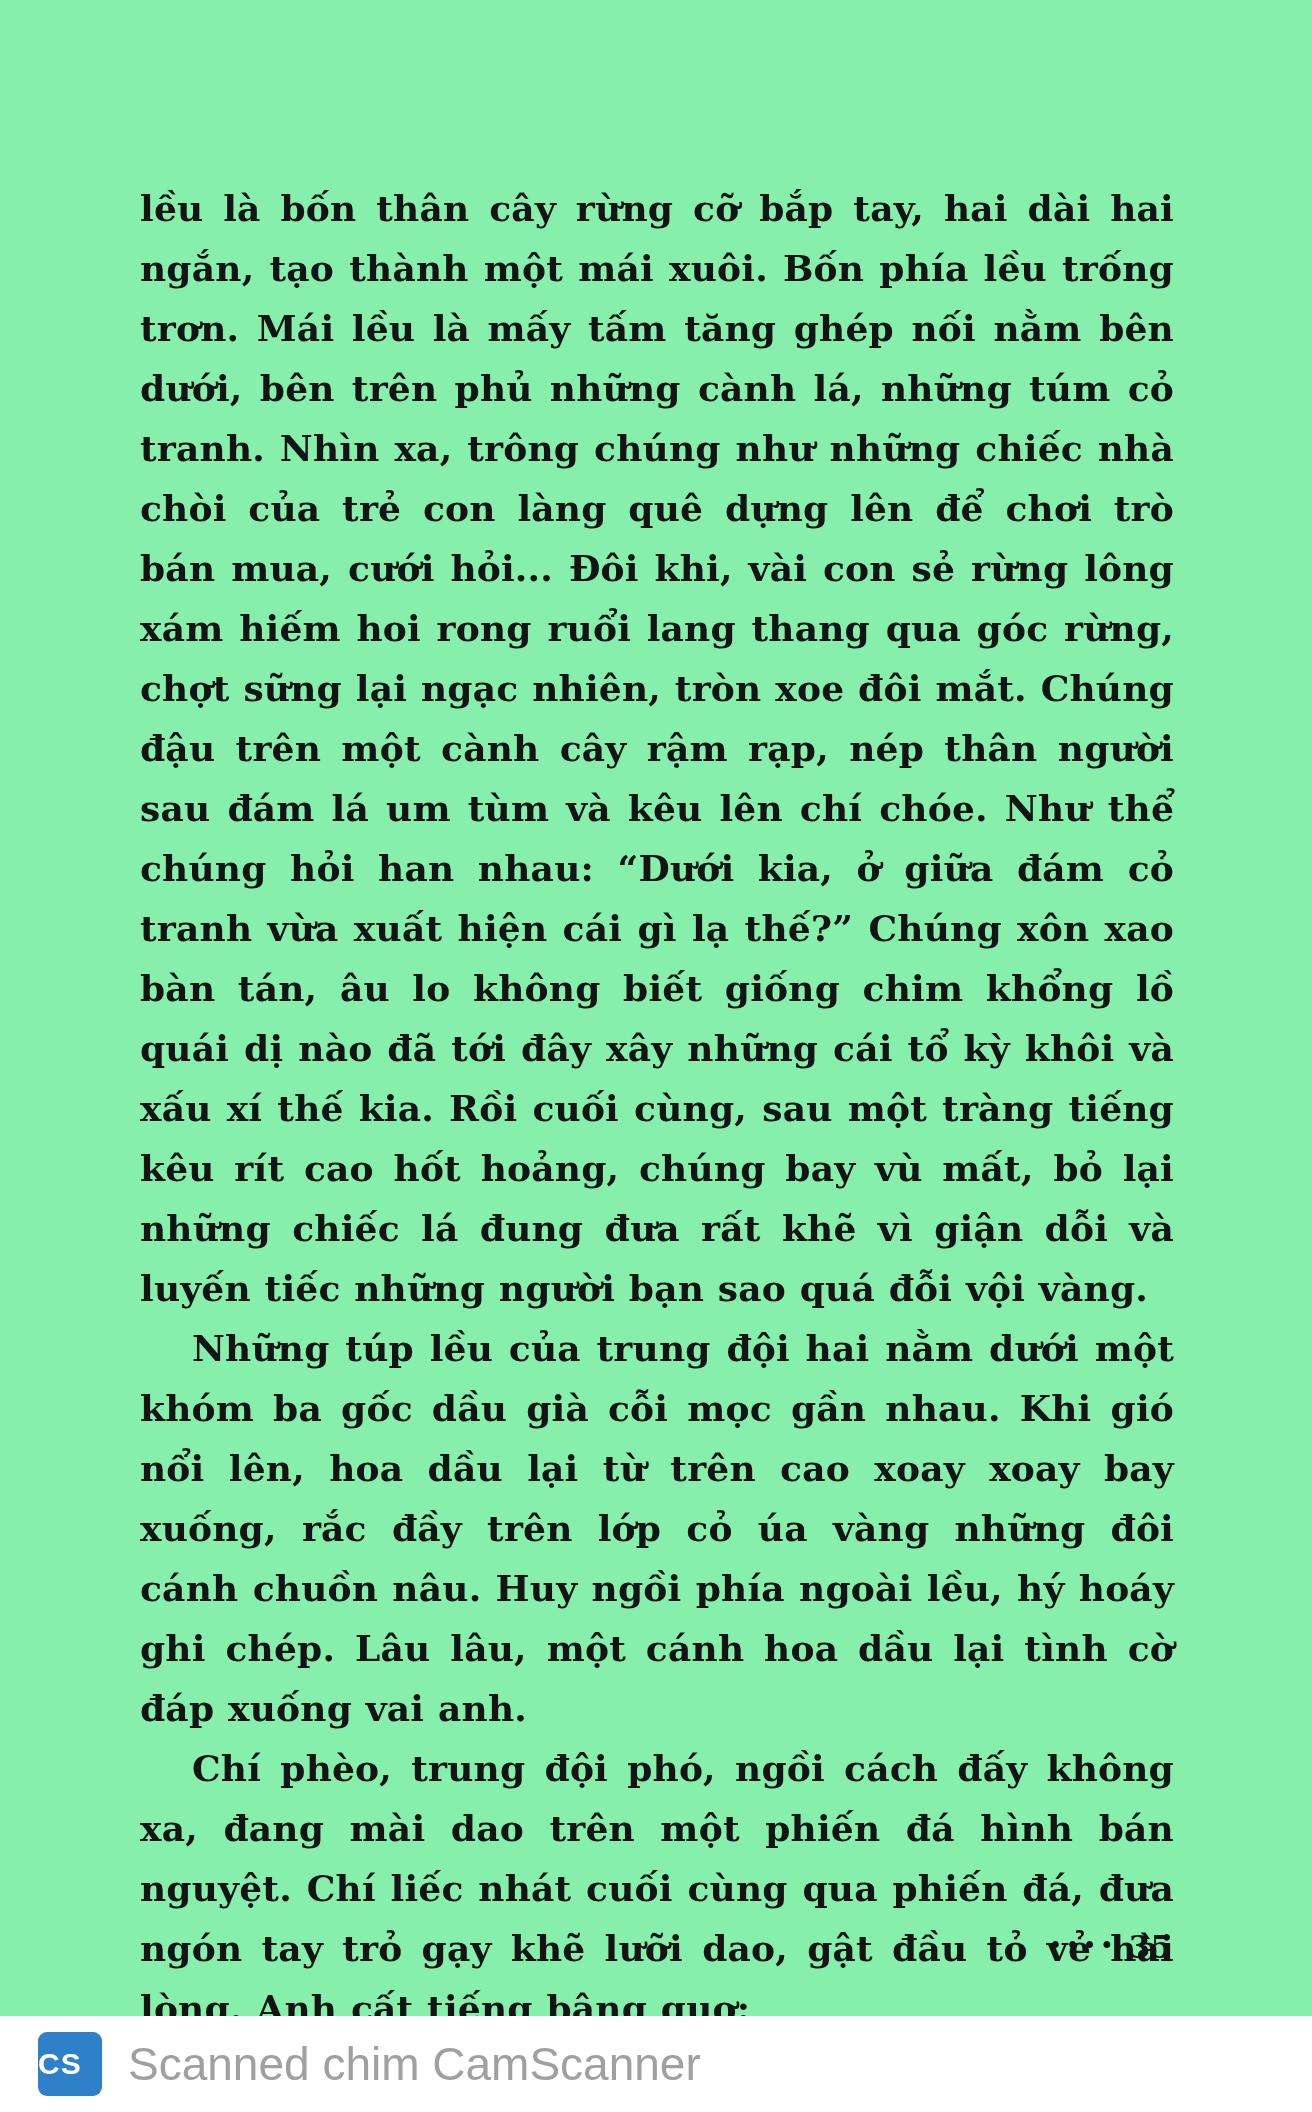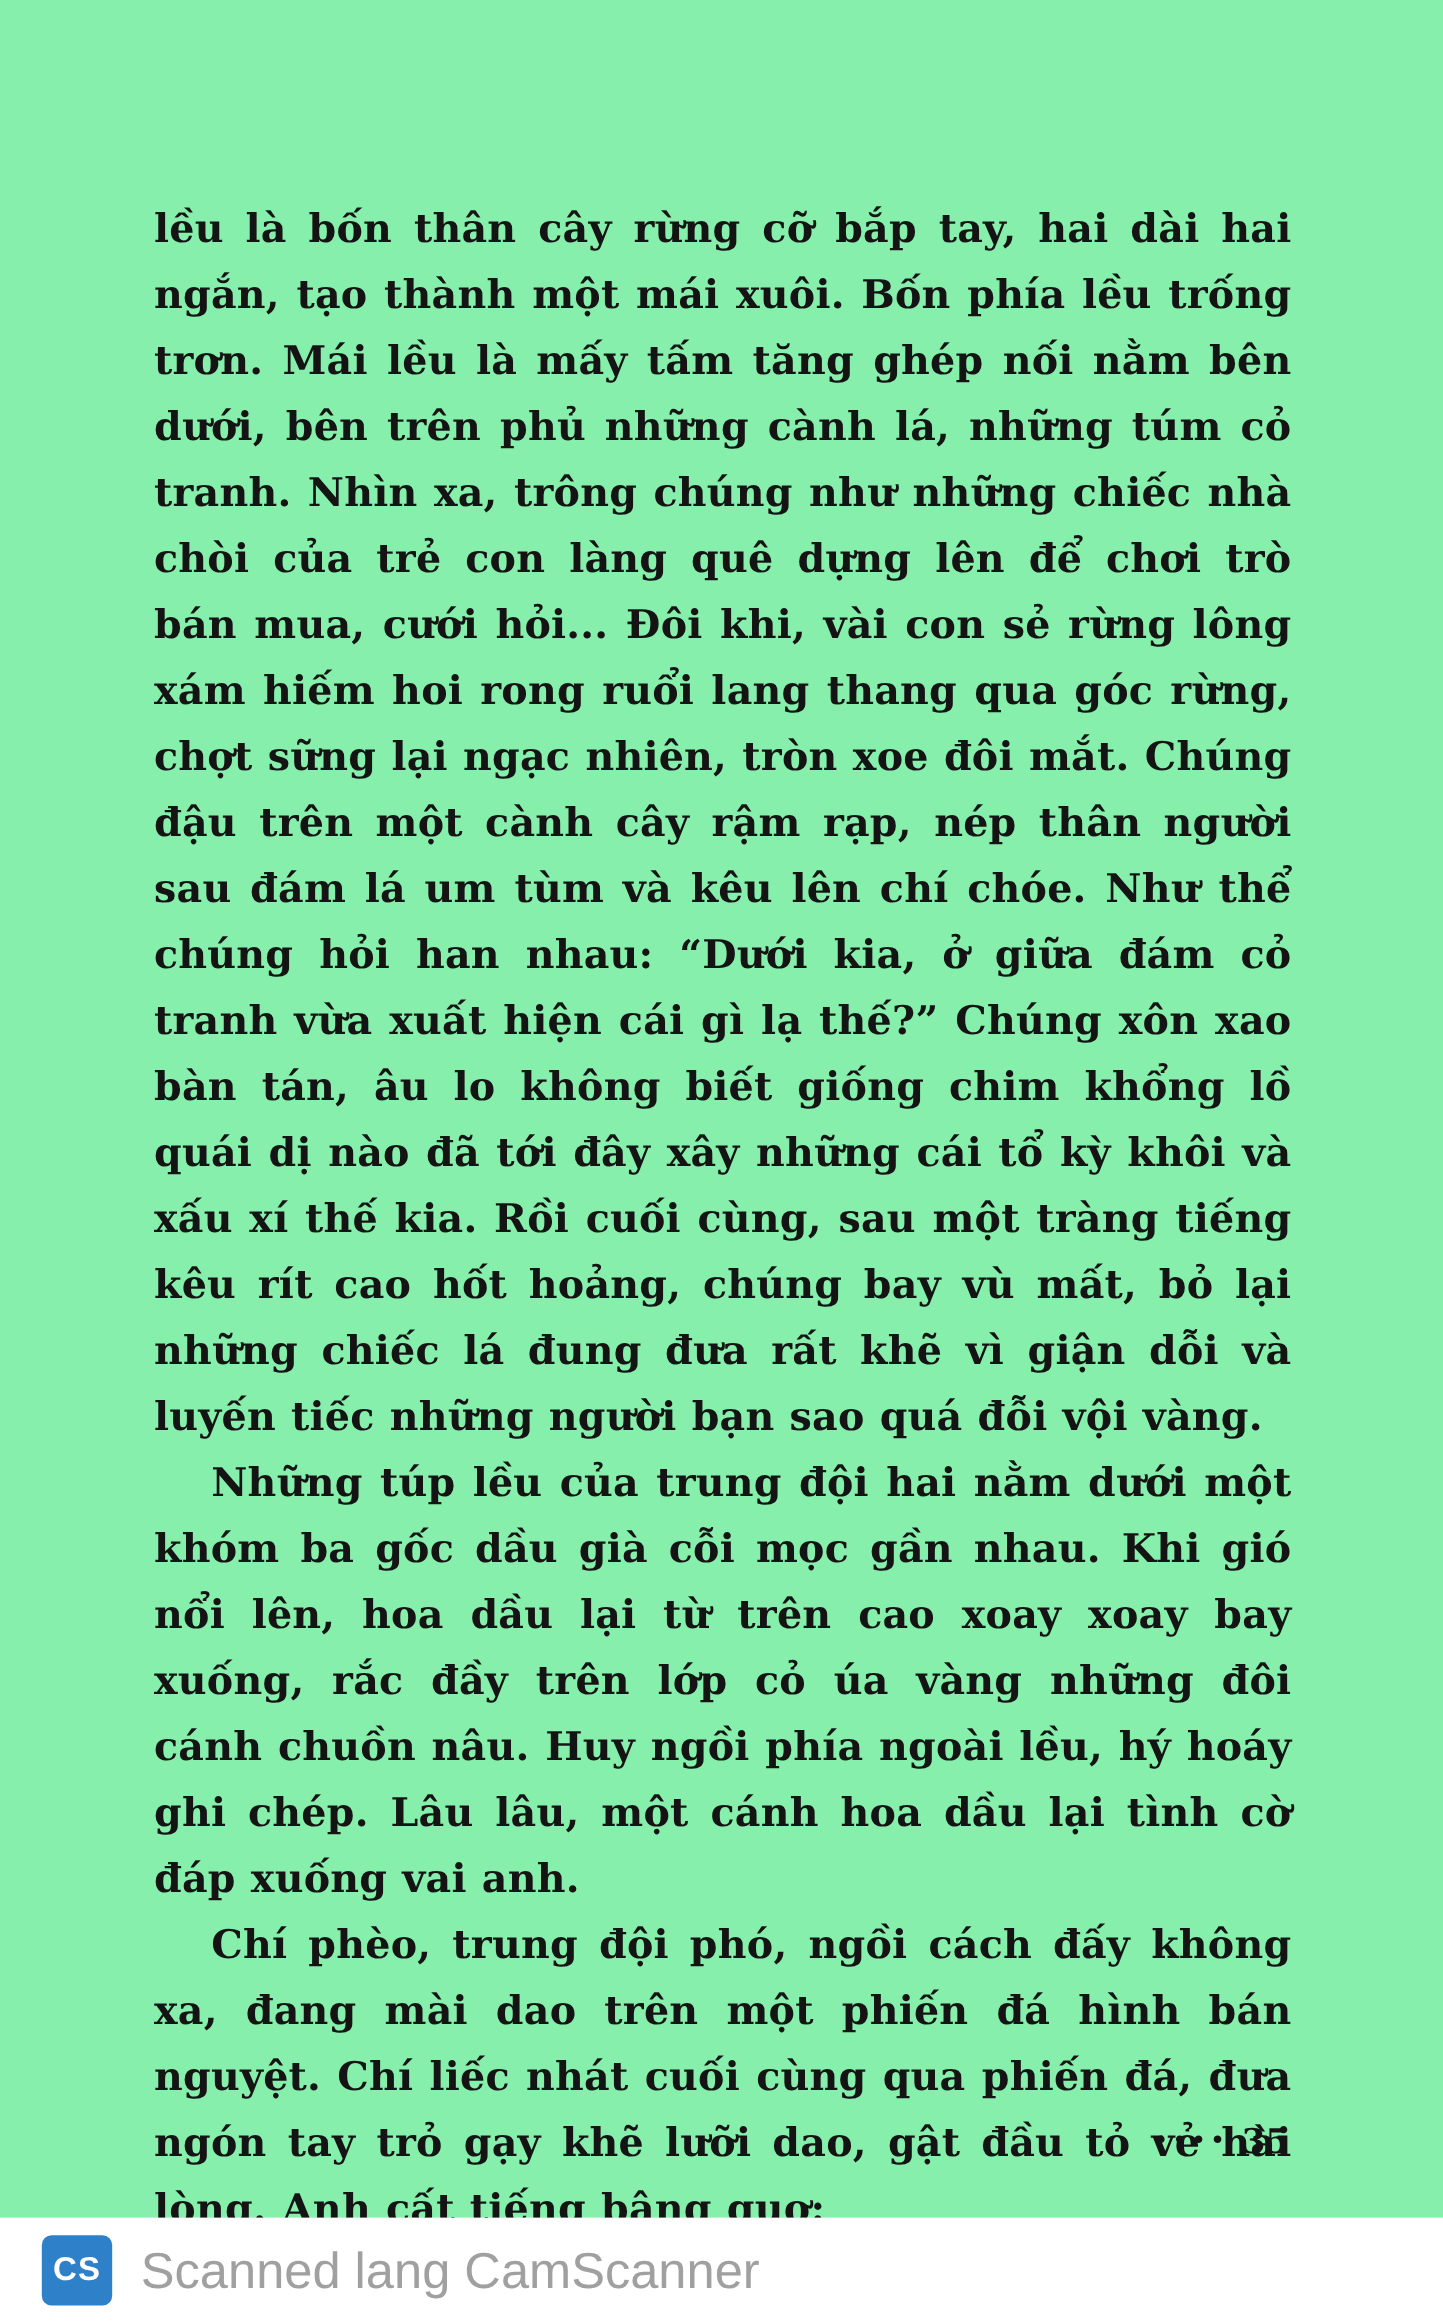--- a/index.html
+++ b/index.html
@@ -74,21 +74,20 @@
     gap: 26px;
     font-family: "Liberation Sans", "DejaVu Sans", sans-serif;
   }
   .cs-logo {
     width: 64px;
     height: 64px;
     border-radius: 9px;
     background: #2e80c9;
     display: flex;
     align-items: center;
-    justify-content: center;
     flex: 0 0 auto;
   }
   .cs-logo span {
     color: #ffffff;
     font-size: 30px;
     font-weight: bold;
     letter-spacing: 1px;
   }
   .cs-label {
     font-size: 46px;
@@ -110,16 +109,16 @@
 
   <div class="pagenum">
     <span class="dots">••••</span>
     <span class="num">35</span>
   </div>
 
   <footer class="camscanner-bar">
     <div class="cs-logo">
       <span>CS</span>
     </div>
-    <div class="cs-label">Scanned lang CamScanner</div>
+    <div class="cs-label">Scanned chim CamScanner</div>
   </footer>
 
 </div>
 
 </body></html>

